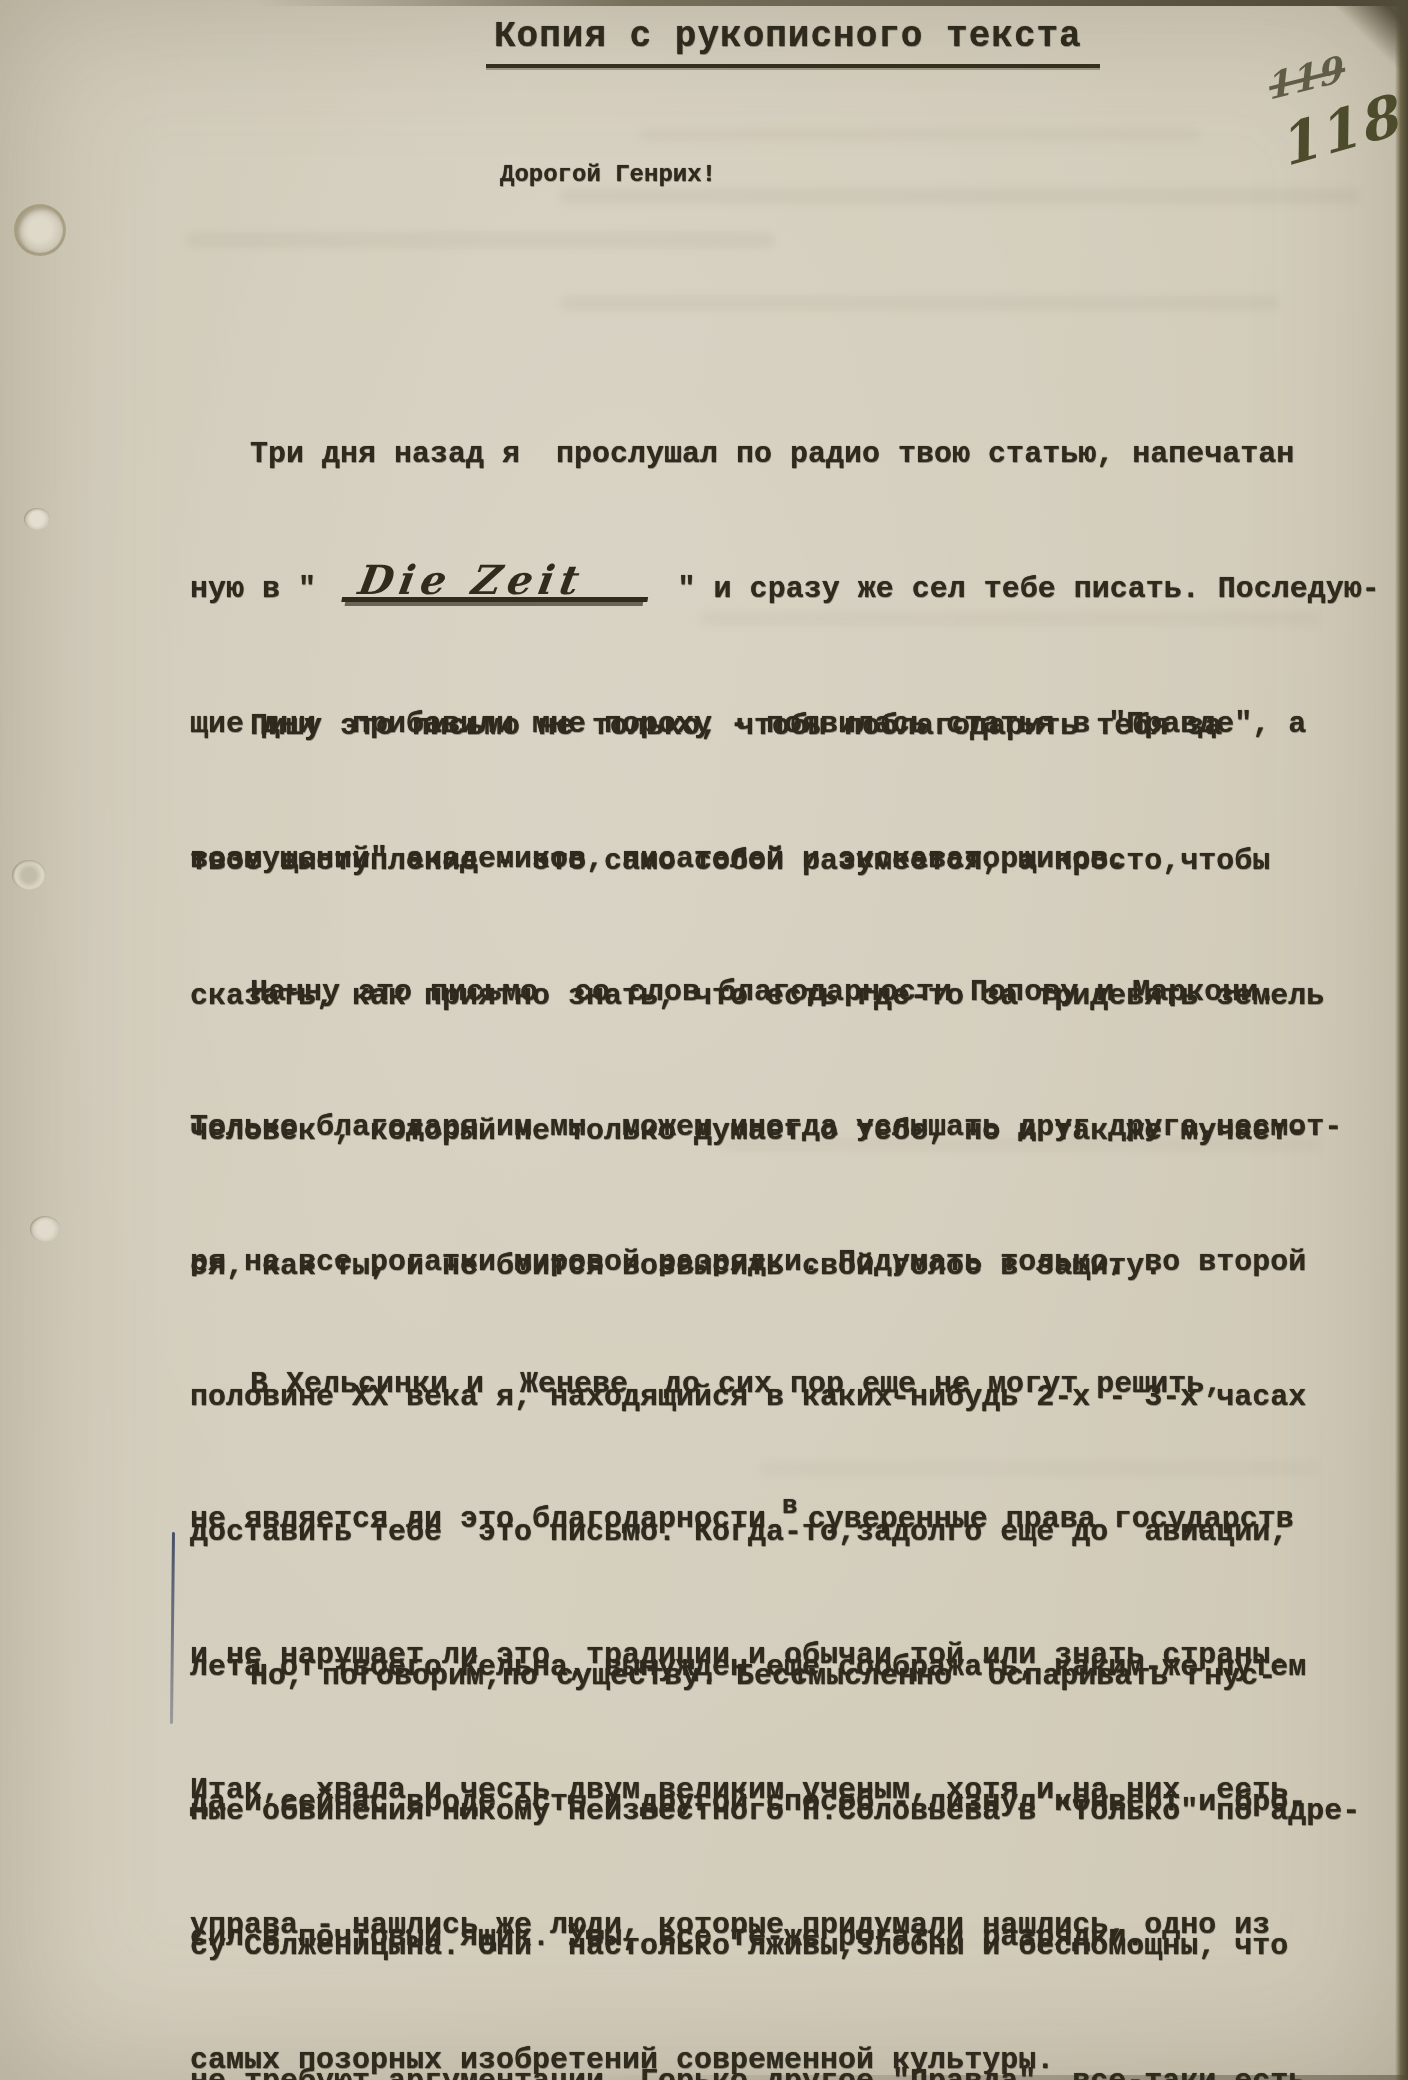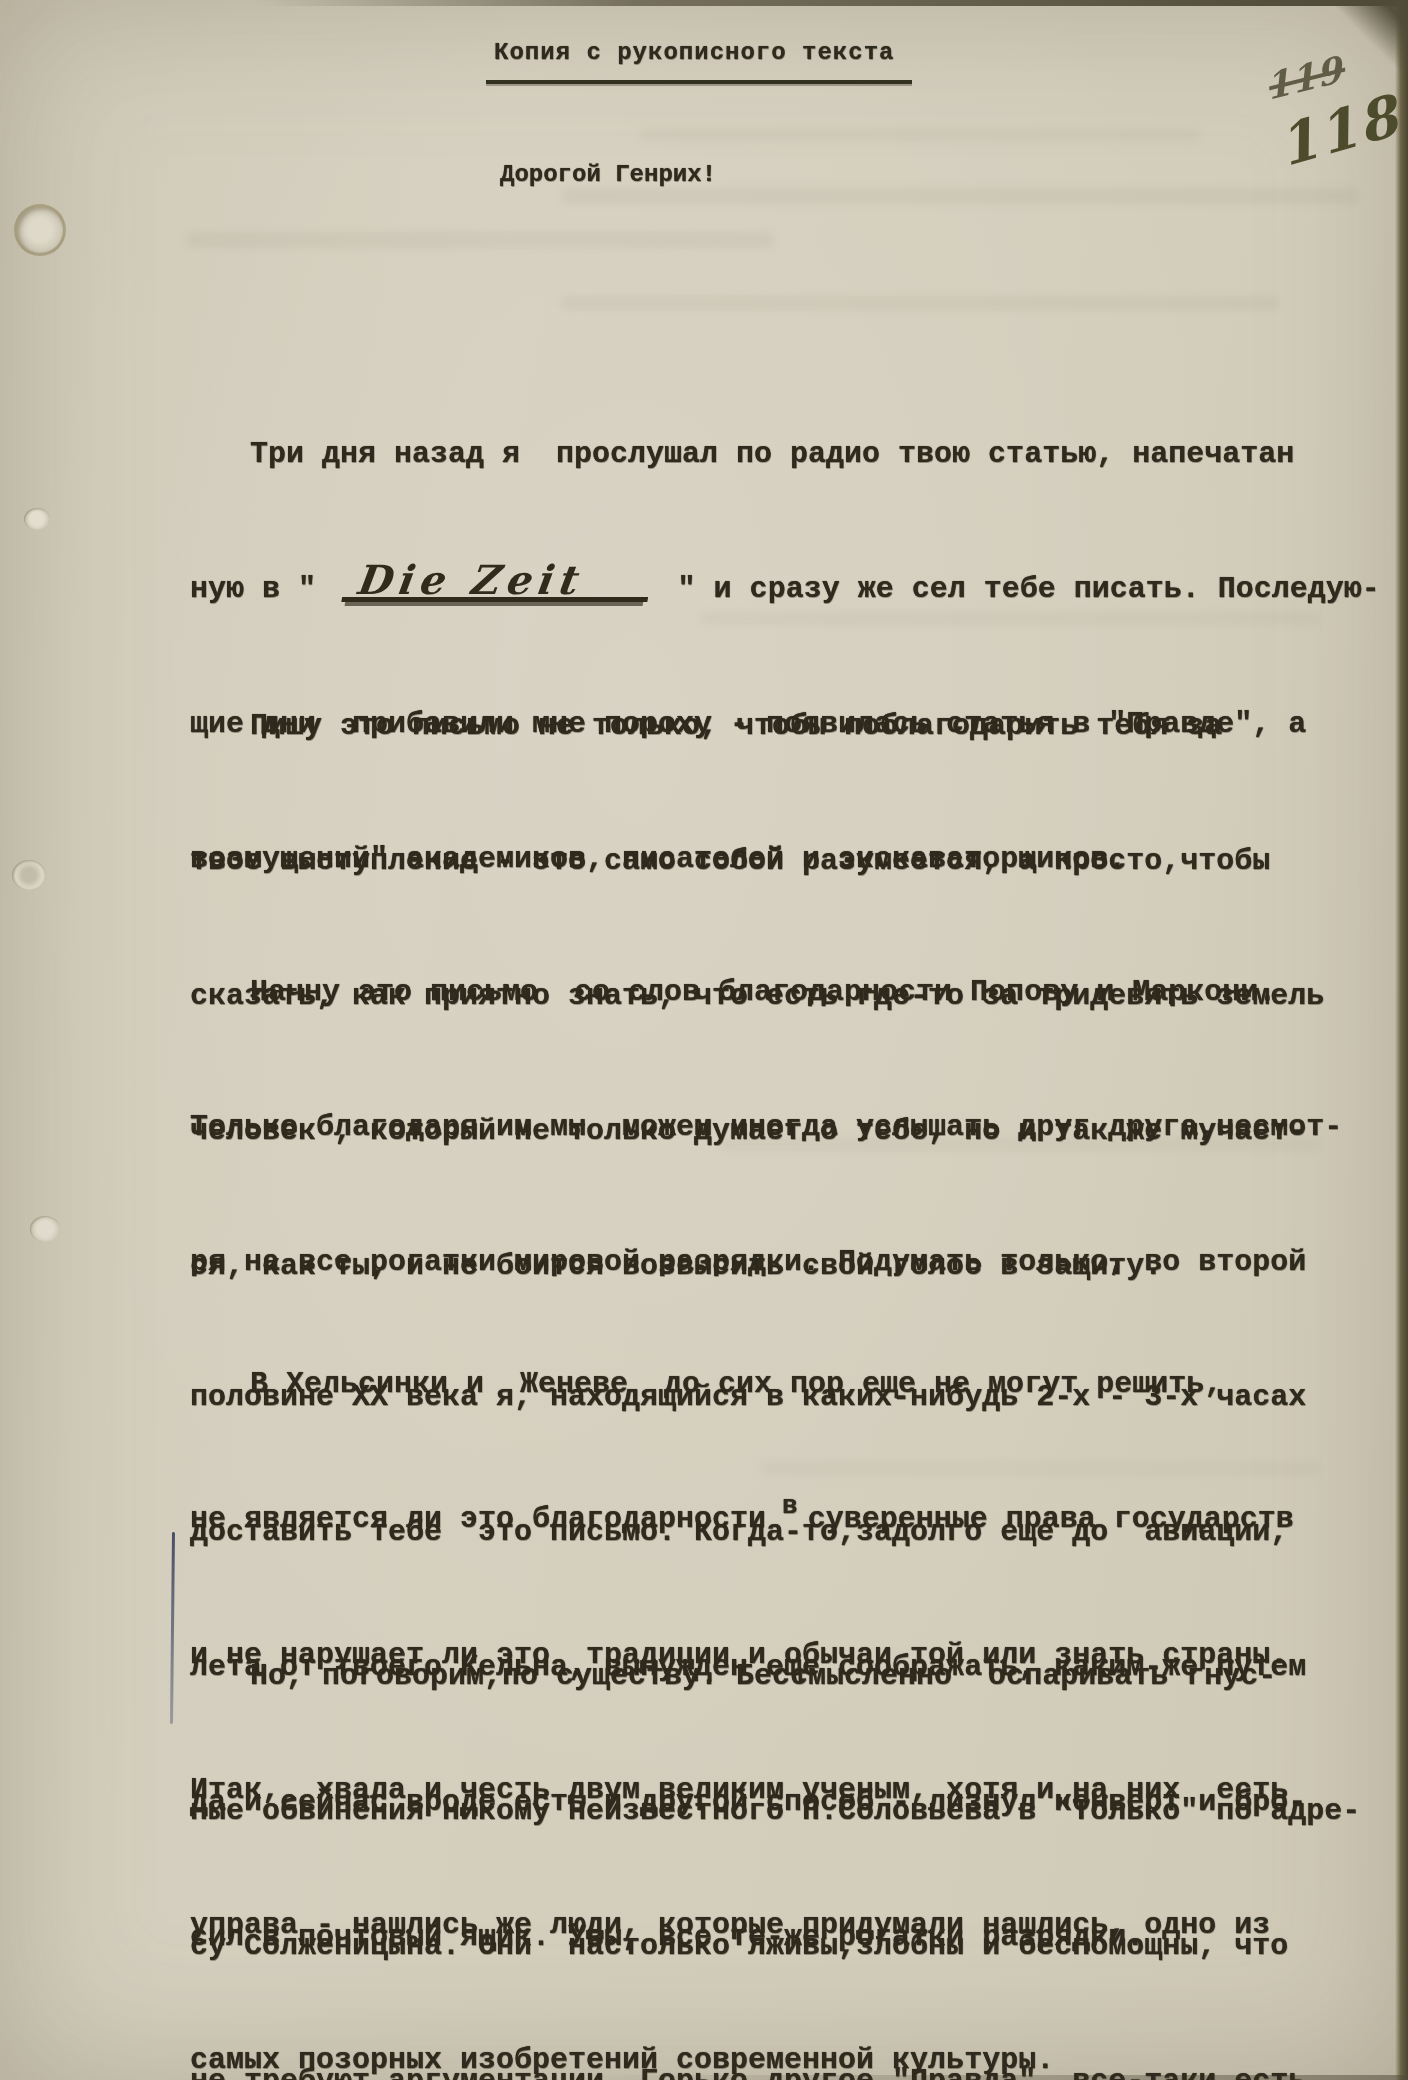--- a/index.html
+++ b/index.html
@@ -20,22 +20,22 @@
     font-weight:bold;
     font-size:30px;
     line-height:45px;
     white-space:pre;
     text-shadow:0 0 1px rgba(44,38,22,0.75), 0.5px 0.5px 0 rgba(44,38,22,0.35);
   }
   .para{left:190px;width:1210px;}
   .line{white-space:pre;}
   .indent{text-indent:60px;margin-top:24px;}
   .heading{
-    left:486px;top:30px;
-    font-size:24px;letter-spacing:1px;
+    left:486px;top:14px;
+    font-size:36px;letter-spacing:1px;
     border-bottom:4px solid #33301f;
     padding:0 18px 5px 8px;
     box-shadow:0 2px 0 rgba(51,48,31,0.35);
   }
   .salutation{left:500px;top:152px;font-size:24px;}
   
   .hand-dz{
     display:inline-block;
     font-family:"DejaVu Serif", serif;
     font-style:italic;

